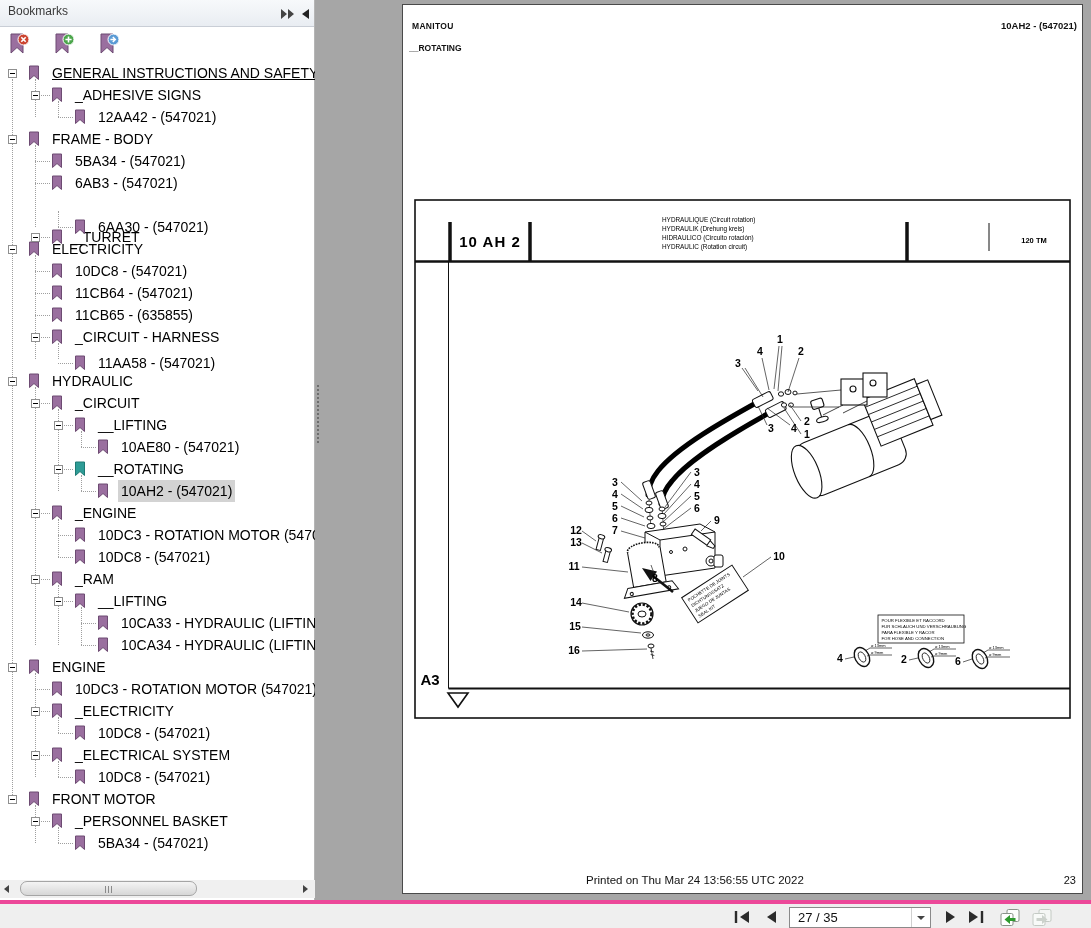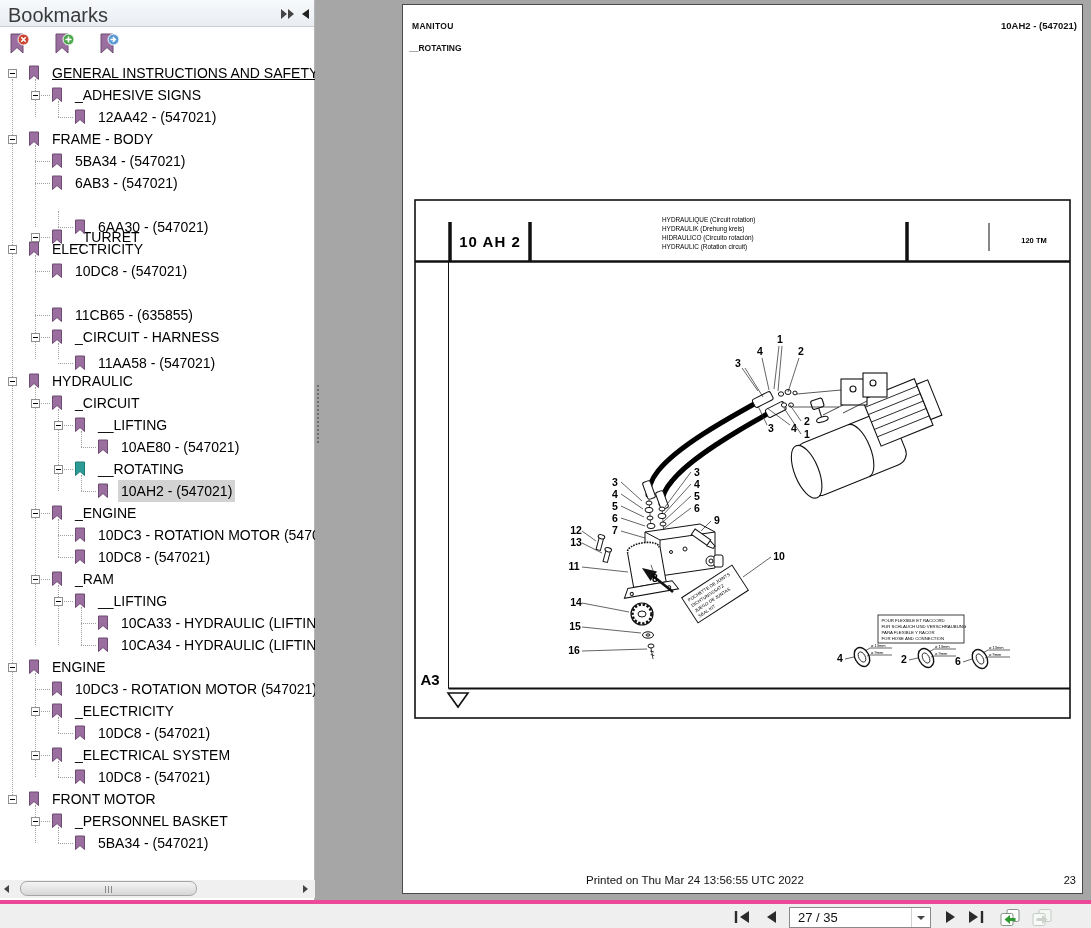--- a/index.html
+++ b/index.html
@@ -1,21 +1,21 @@
 <!DOCTYPE html>
 <html><head>
 <meta charset="utf-8">
 <style>
   html,body{margin:0;padding:0;}
   body{width:1091px;height:928px;overflow:hidden;position:relative;background:#ffffff;
        font-family:"Liberation Sans",sans-serif;-webkit-font-smoothing:antialiased;}
   
   #bookmarks-panel{position:absolute;left:0;top:0;width:315px;height:900px;background:#fff;border-right:1px solid #b5b5b5;box-sizing:border-box;}
   #panel-head{position:absolute;left:0;top:0;width:100%;height:27px;background:linear-gradient(#f7f9fb,#e9edf2);border-bottom:1px solid #c9ced6;box-sizing:border-box;}
-  #panel-title{position:absolute;left:8px;top:4px;font-size:20px;color:#3a3a3a;}
+  #panel-title{position:absolute;left:8px;top:4px;font-size:12px;color:#3a3a3a;}
   .head-ico{position:absolute;top:8px;cursor:pointer;}
   #panel-toolbar{position:absolute;left:0;top:27px;width:100%;height:33px;background:#fff;}
   .bm-tool{position:absolute;top:5px;width:22px;height:24px;cursor:pointer;}
   #bm-tree{position:absolute;left:0;top:62px;width:315px;height:792px;overflow:hidden;}
   .bm-row{position:absolute;left:0;width:315px;height:22px;white-space:nowrap;cursor:pointer;}
   .bm-label{position:absolute;top:0;height:22px;line-height:22px;font-size:14px;color:#000;}
   .bm-label.und{text-decoration:underline;}
   .bm-label.sel{background:#d3d3d3;padding:0 3px;margin-left:-3px;}
   .exp{position:absolute;top:6.5px;width:9px;height:9px;background:#fff;border:1px solid #8f8f8f;box-sizing:border-box;z-index:3;}
   .exp i{position:absolute;left:1px;top:3px;width:5px;height:1px;background:#000;display:block;}
@@ -178,20 +178,27 @@
         </svg>
         <span class="bm-label" style="left: 52px;">ELECTRICITY</span>
       </div>
       <div class="bm-row" style="top: 198px;">
         <div class="stub" style="left: 35px; width: 15px;"></div>
         <svg class="bm-ico" viewBox="0 0 14 16" style="left: 50px;">
           <path d="M2.5,1 h9 v13.5 l-4.5,-4 -4.5,4 z" fill="#9a6f9f" stroke="#6d4b72"></path>
         </svg>
         <span class="bm-label" style="left: 75px;">10DC8 - (547021)</span>
       </div>
+      <div class="bm-row" style="top: 220px;">
+        <div class="stub" style="left: 35px; width: 15px;"></div>
+        <svg class="bm-ico" viewBox="0 0 14 16" style="left: 50px;">
+          <path d="M2.5,1 h9 v13.5 l-4.5,-4 -4.5,4 z" fill="#9a6f9f" stroke="#6d4b72"></path>
+        </svg>
+        <span class="bm-label" style="left: 75px;">11CB64 - (547021)</span>
+      </div>
       <div class="bm-row" style="top: 242px;">
         <div class="stub" style="left: 35px; width: 15px;"></div>
         <svg class="bm-ico" viewBox="0 0 14 16" style="left: 50px;">
           <path d="M2.5,1 h9 v13.5 l-4.5,-4 -4.5,4 z" fill="#9a6f9f" stroke="#6d4b72"></path>
         </svg>
         <span class="bm-label" style="left: 75px;">11CB65 - (635855)</span>
       </div>
       <div class="bm-row" style="top: 264px;">
         <div class="stub" style="left: 35px; width: 15px;"></div>
         <span class="exp" style="left: 30.5px;">

